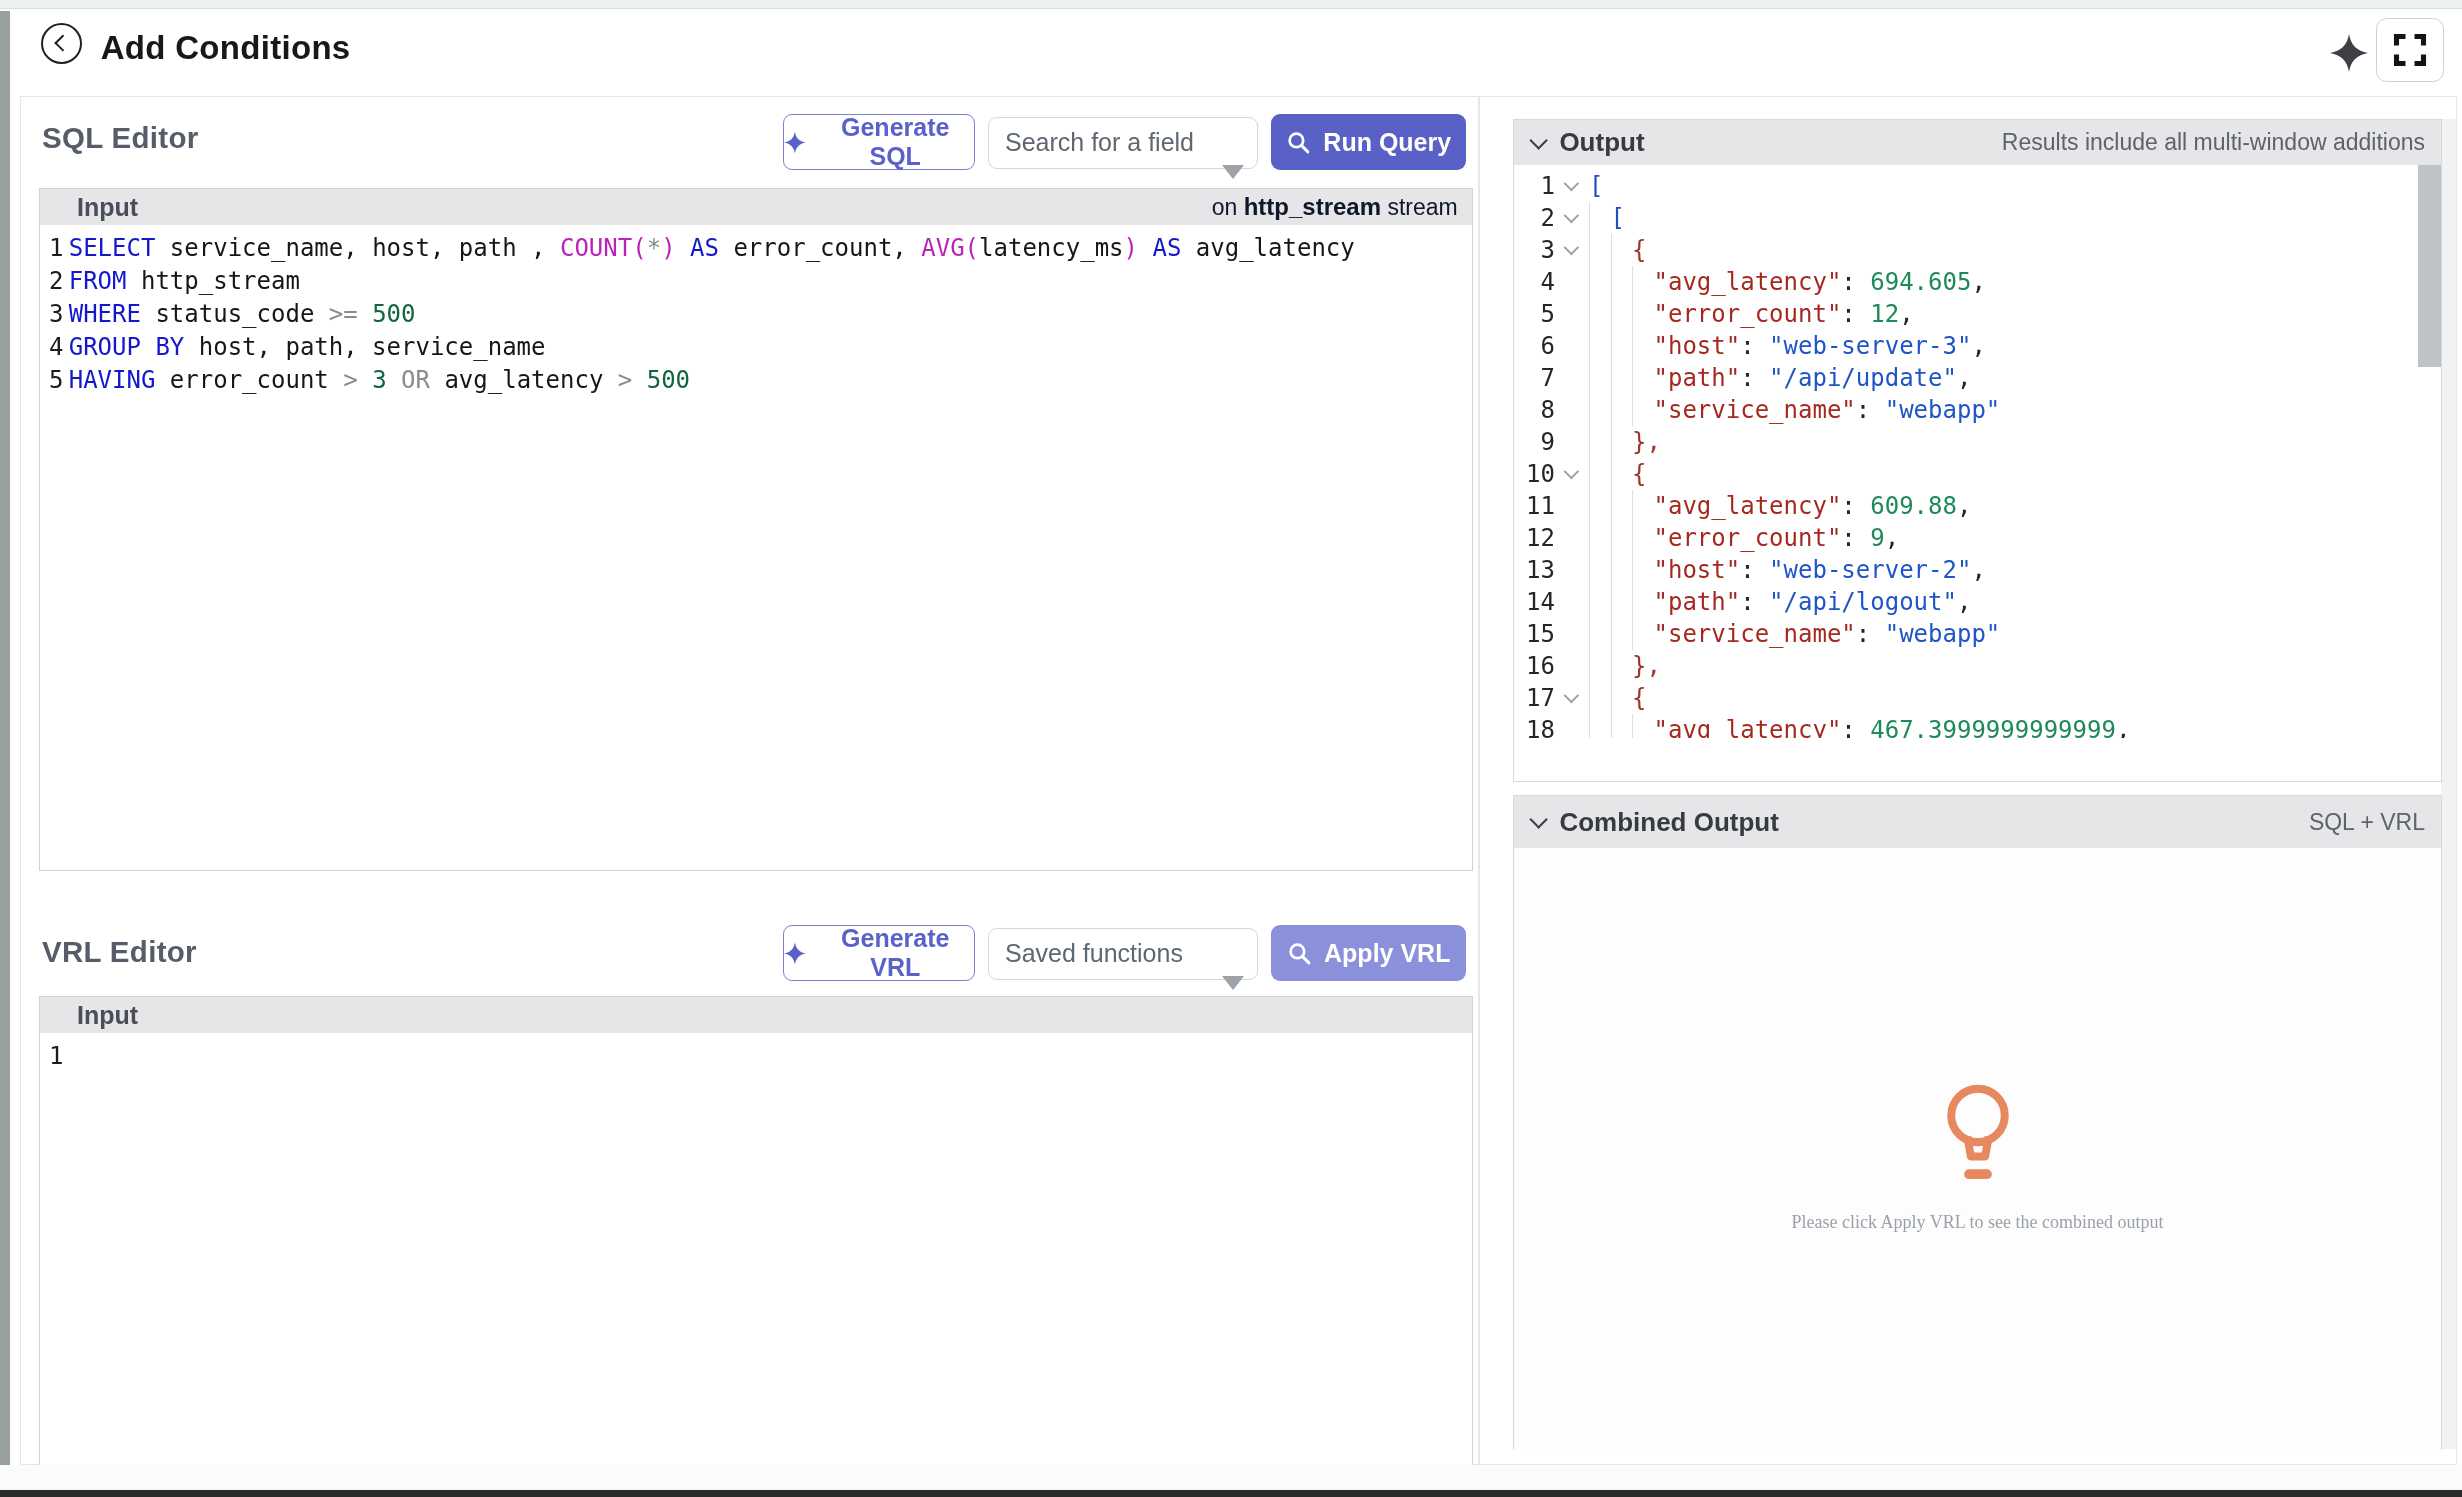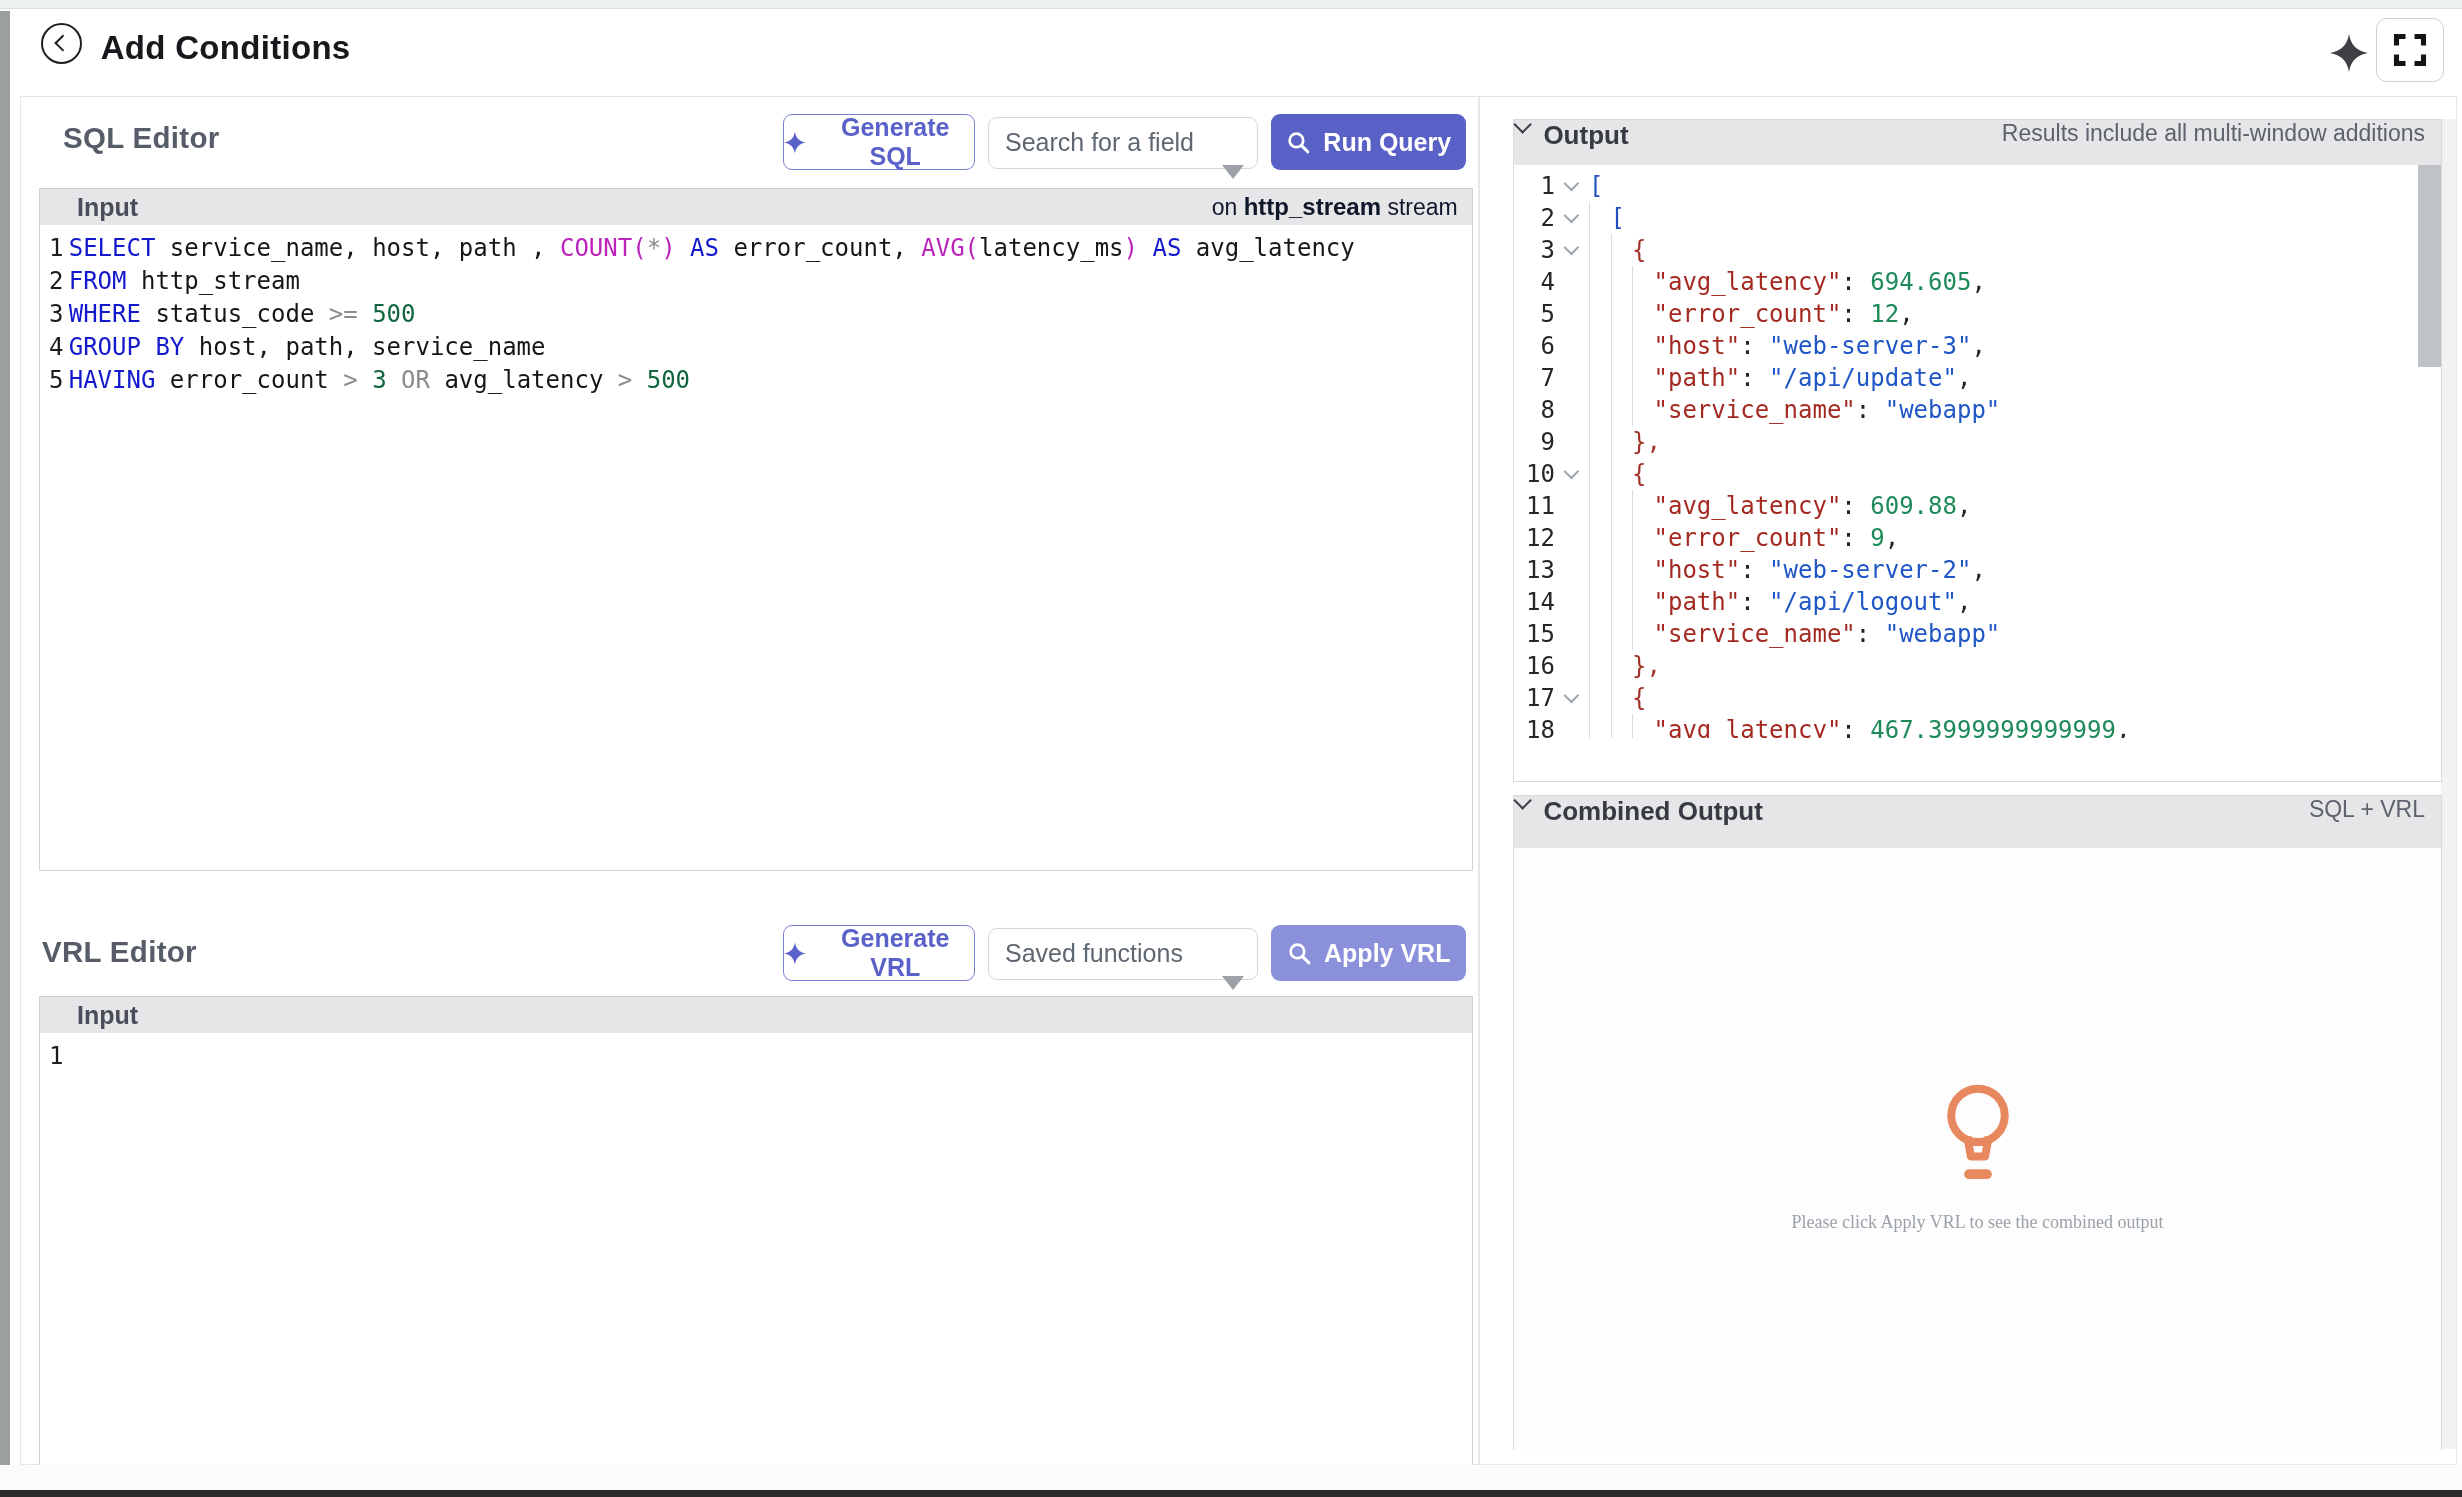--- a/index.html
+++ b/index.html
@@ -58,21 +58,21 @@
   .code-line{white-space:pre;}
   .code-line .ln{display:inline-block;min-width:19.7px;color:#1c1c1c;}
   .tk-kw{color:var(--sql-keyword);}
   .tk-fn{color:var(--sql-function);}
   .tk-num{color:var(--sql-number);}
   .tk-op{color:var(--sql-operator);}
   .tk-pl{color:#16161a;}
 
   
   .panel{position:absolute;left:1513px;width:929px;border:0.9px solid #d9d9db;background:#fff;}
-  .panel-hdr{height:45px;background:#e6e6e9;display:flex;padding:0 16px 0 0;}
+  .panel-hdr{height:45px;background:#e6e6e9;display:flex;align-items:center;padding:0 16px 0 16px;}
   .panel-hdr .chev{width:13.4px;height:13.4px;border-right:2.7px solid #3a3f46;border-bottom:2.7px solid #3a3f46;transform:rotate(45deg) translateY(-2.7px);margin-right:16px;cursor:pointer;}
   .panel-hdr .ttl{font-size:26px;font-weight:700;color:#363b43;}
   .panel-hdr .note{margin-left:auto;font-size:23px;color:#5c636c;}
 
   .json-area{position:relative;height:573px;overflow:hidden;padding-top:5.4px;
       font-family:"DejaVu Sans Mono","Liberation Mono",monospace;font-size:24px;line-height:32px;}
   .json-line{white-space:pre;display:flex;}
   .jln{display:inline-block;width:41px;text-align:right;color:#25252a;flex:none;}
   .jchev{display:inline-block;width:34px;text-align:center;color:#98a0a8;flex:none;position:relative;}
   .jchev .c{position:absolute;left:10.7px;top:8px;width:10.7px;height:10.7px;border-right:2.2px solid #98a0a8;border-bottom:2.2px solid #98a0a8;transform:rotate(45deg);}
@@ -114,21 +114,21 @@
             <path d="M21 15 V21 H15"></path>
             <path d="M9 21 H3 V15"></path>
         </g>
       </svg>
     </div>
   </div>
 
   <div class="v-divider"></div>
   <div class="right-strip"></div>
 
-  <div class="sec-title" style="left:42px;top:121px;margin-left:21px;">SQL Editor</div>
+  <div class="sec-title" style="left:42px;top:121px;">SQL Editor</div>
   <div class="ctrl-row" style="top:114px;">
     <button class="btn-outline">
       <svg width="23" height="23" viewBox="0 0 24 24">
         <path d="M12 0 C13.2 7 17 10.8 24 12 C17 13.2 13.2 17 12 24 C10.8 17 7 13.2 0 12 C7 10.8 10.8 7 12 0 Z" fill="#5a62c9"></path>
       </svg>
       <span>Generate SQL</span>
     </button>
     <div class="field-wrap">
       <input class="field" type="text" placeholder="Search for a field" style="">
       <span class="dd-triangle"></span>

